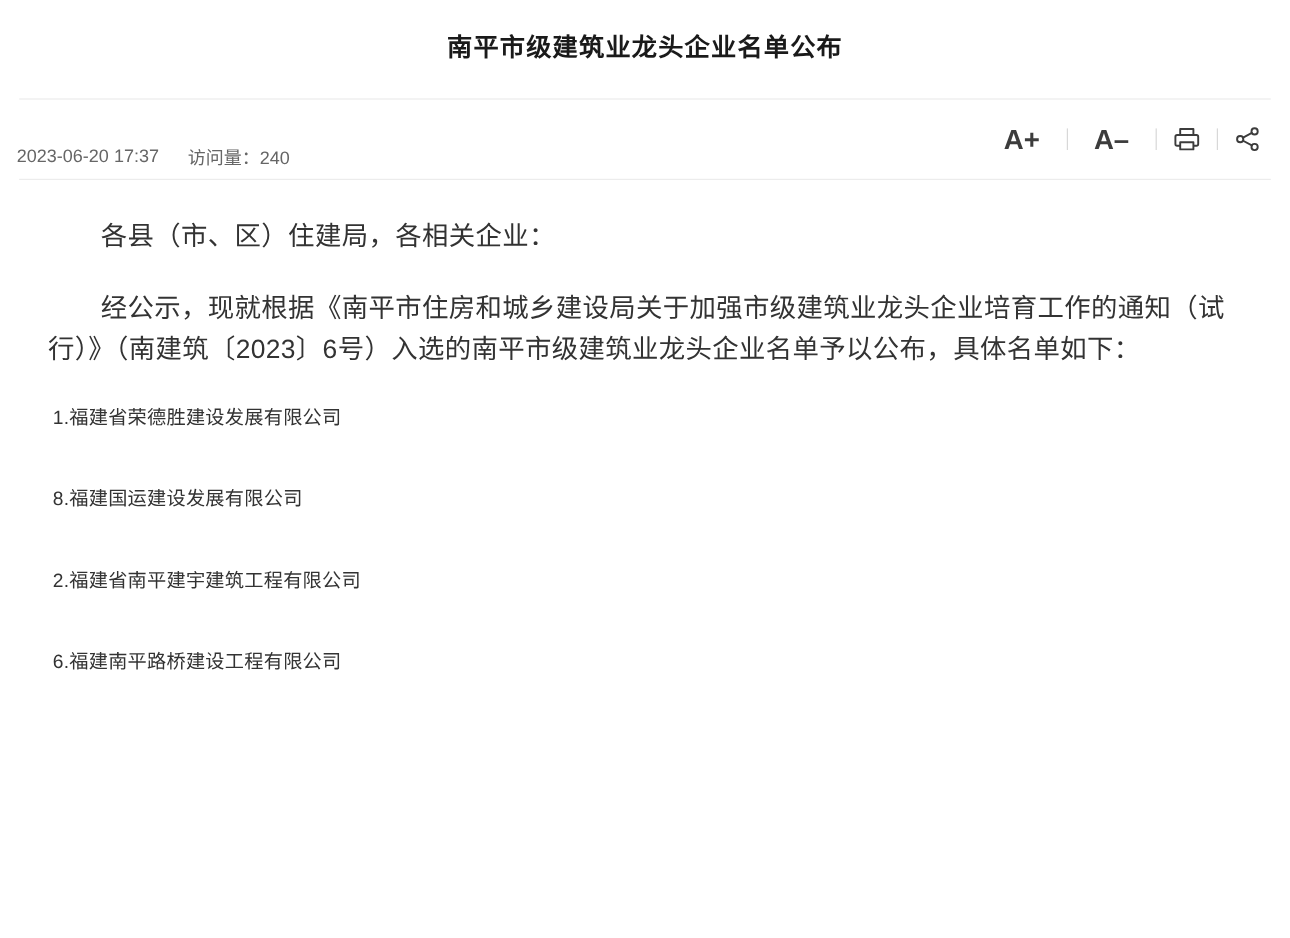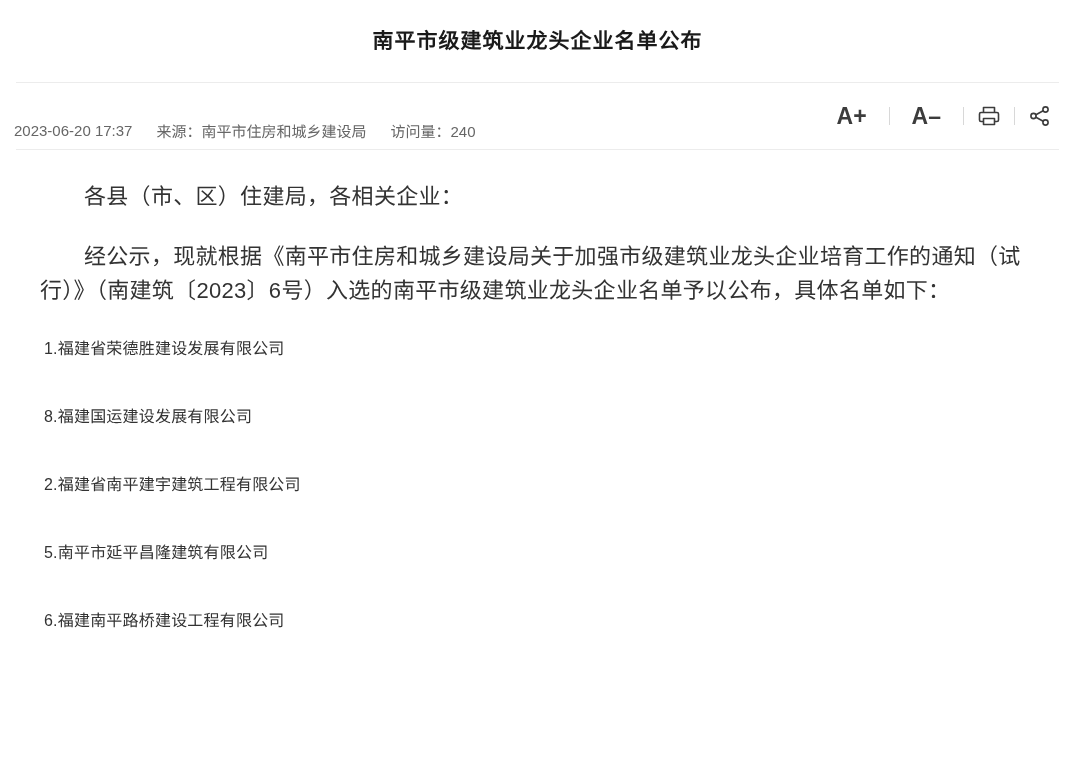--- a/index.html
+++ b/index.html
@@ -130,21 +130,20 @@
 
   <div class="title-area">
     <h1 class="doc-title">南平市级建筑业龙头企业名单公布</h1>
   </div>
 
   <div class="meta-divider-top"></div>
 
   <div class="meta-bar">
     <div class="meta-left">
       <span class="meta-item">2023-06-20 17:37</span>
-      <span class="meta-item">来源：南平市住房和城乡建设局</span>
       <span class="meta-item">访问量：240</span>
     </div>
     <div class="meta-right">
       <span class="font-btn">A+</span>
       <span class="vsep"></span>
       <span class="font-btn">A–</span>
       <span class="vsep"></span>
       <span class="icon-btn">
         <svg width="24" height="22" viewBox="0 0 24 22" fill="none" stroke="#3c3c3c" stroke-width="1.6">
           <path d="M6.5 7.5V2.5h11v5" stroke-linejoin="round"></path>
@@ -166,17 +165,16 @@
 
   <div class="meta-divider-bottom"></div>
 
   <div class="content">
     <p class="para indent">各县（市、区）住建局，各相关企业：</p>
     <p class="para indent">经公示，现就根据《南平市住房和城乡建设局关于加强市级建筑业龙头企业培育工作的通知（试行）》（南建筑〔2023〕6号）入选的南平市级建筑业龙头企业名单予以公布，具体名单如下：</p>
 
     <p class="list-item">1.福建省荣德胜建设发展有限公司</p>
     <p class="list-item">8.福建国运建设发展有限公司</p>
     <p class="list-item">2.福建省南平建宇建筑工程有限公司</p>
-    <p class="list-item">5.南平市延平昌隆建筑有限公司</p>
     <p class="list-item">6.福建南平路桥建设工程有限公司</p>
   </div>
 
 </div>
 
 </body></html>

